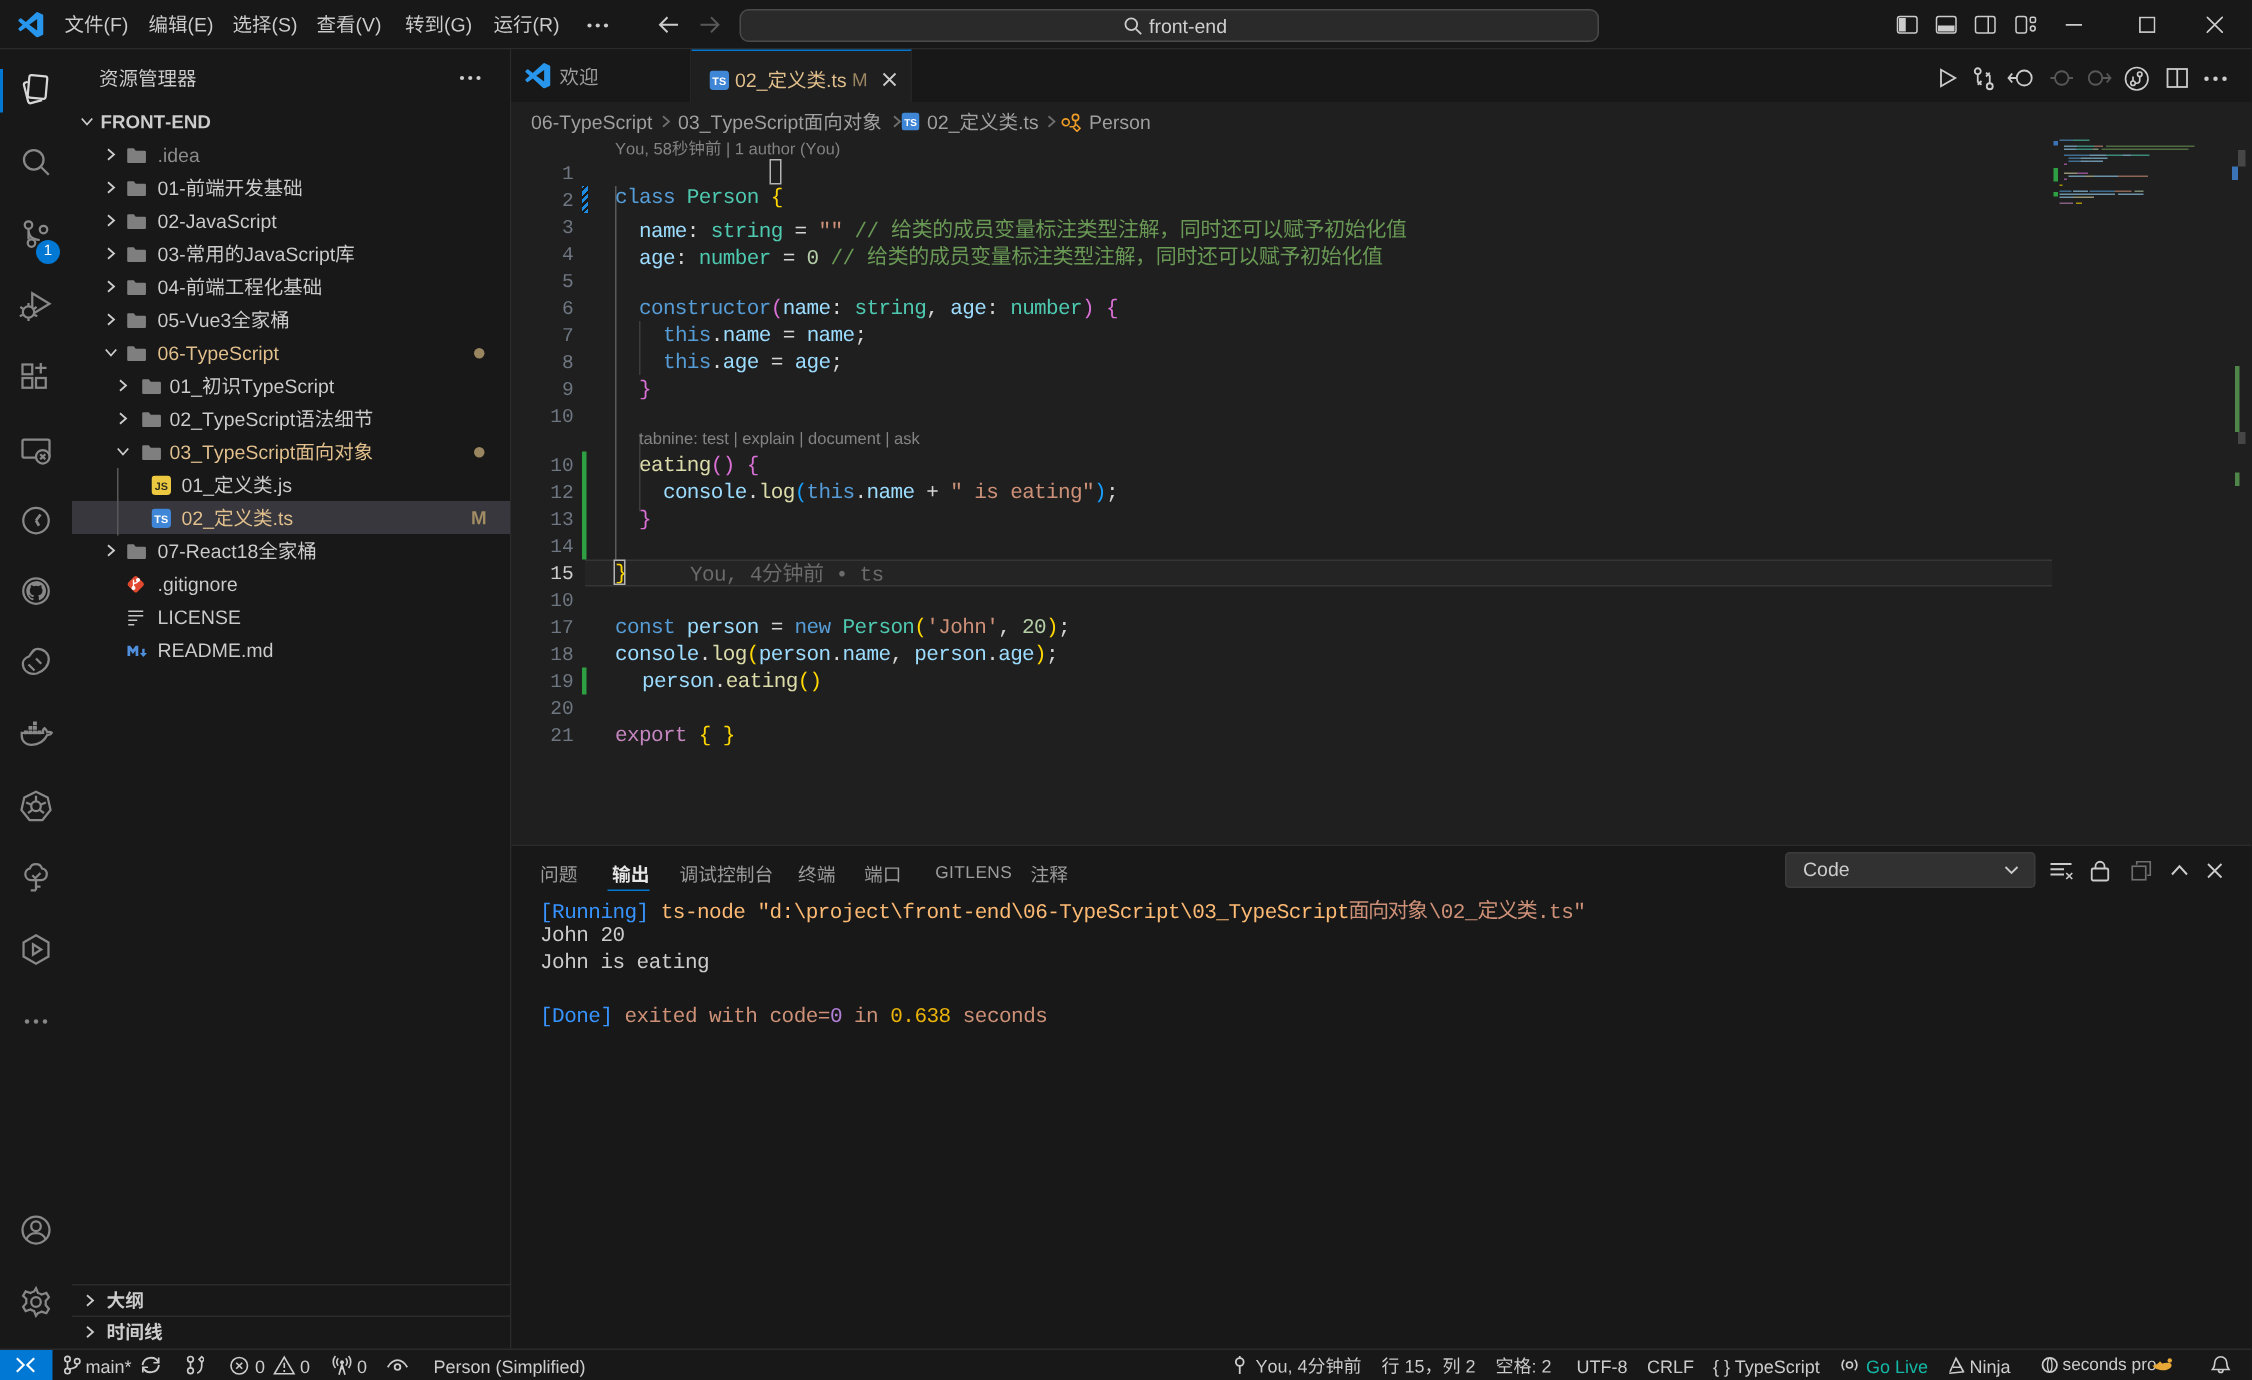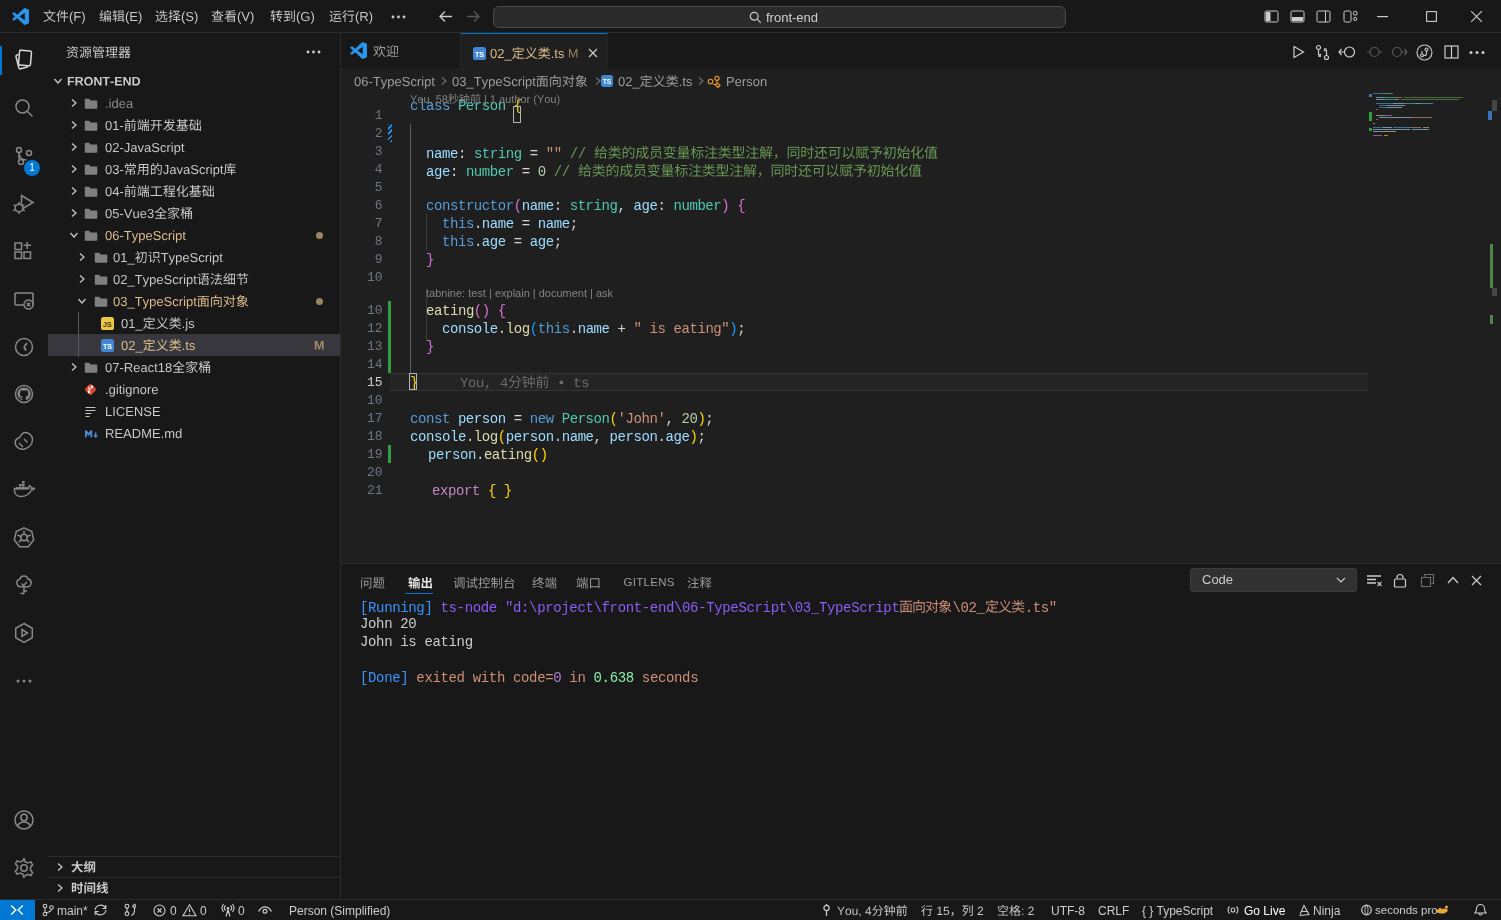--- a/index.html
+++ b/index.html
@@ -836,21 +836,21 @@
 <div class="abs" style="left:355px;top:373.4px;width:27.5px;text-align:right;font-family:'Liberation Mono',monospace;font-size:13px;color:#cccccc;line-height:19px">15</div>
 <div class="abs" style="left:355px;top:391.4px;width:27.5px;text-align:right;font-family:'Liberation Mono',monospace;font-size:13px;color:#6e7681;line-height:19px">10</div>
 <div class="abs" style="left:355px;top:409.4px;width:27.5px;text-align:right;font-family:'Liberation Mono',monospace;font-size:13px;color:#6e7681;line-height:19px">17</div>
 <div class="abs" style="left:355px;top:427.4px;width:27.5px;text-align:right;font-family:'Liberation Mono',monospace;font-size:13px;color:#6e7681;line-height:19px">18</div>
 <div class="abs" style="left:355px;top:445.4px;width:27.5px;text-align:right;font-family:'Liberation Mono',monospace;font-size:13px;color:#6e7681;line-height:19px">19</div>
 <div class="abs" style="left:355px;top:463.4px;width:27.5px;text-align:right;font-family:'Liberation Mono',monospace;font-size:13px;color:#6e7681;line-height:19px">20</div>
 <div class="abs" style="left:355px;top:481.4px;width:27.5px;text-align:right;font-family:'Liberation Mono',monospace;font-size:13px;color:#6e7681;line-height:19px">21</div>
 <div class="abs" style="left:388px;top:300.6px;width:3.3px;height:72px;background:#2ea043"></div>
 <div class="abs" style="left:388px;top:444.6px;width:3.3px;height:18px;background:#2ea043"></div>
 <div class="abs" style="left:388px;top:123.6px;width:3.5px;height:18.3px;background:repeating-linear-gradient(-45deg,#1e8ae2 0 2px,#181818 2px 3.6px)"></div>
-<div class="abs mono" style="left:410px;top:97px;line-height:18px"><span style="color:#569cd6">class </span><span style="color:#4ec9b0">Person </span><span style="color:#ffd700">{</span></div>
+<div class="abs mono" style="left:410px;top:123px;line-height:18px"><span style="color:#569cd6">class </span><span style="color:#4ec9b0">Person </span><span style="color:#ffd700">{</span></div>
 <div class="abs mono" style="left:410px;top:143px;line-height:18px"><span style="color:#d4d4d4">  </span><span style="color:#9cdcfe">name</span><span style="color:#d4d4d4">:</span><span style="color:#d4d4d4"> </span><span style="color:#4ec9b0">string</span><span style="color:#d4d4d4"> = </span><span style="color:#ce9178">""</span><span style="color:#d4d4d4"> </span><span style="color:#6a9955">// </span><svg style="display:inline-block;vertical-align:-4.3px" width="344" height="19">
       <g transform="translate(0,14.7)">
         <g fill="#6a9955" transform="scale(0.006836)">
           <use href="#g109" x="0"></use>
           <use href="#g84" x="2011.4"></use>
           <use href="#g57" x="4022.9"></use>
           <use href="#g110" x="6034.3"></use>
           <use href="#g111" x="8045.7"></use>
           <use href="#g112" x="10057.1"></use>
           <use href="#g113" x="12068.6"></use>
@@ -910,21 +910,21 @@
 <div class="abs mono" style="left:410px;top:215px;line-height:18px"><span style="color:#d4d4d4">    </span><span style="color:#569cd6">this</span><span style="color:#d4d4d4">.</span><span style="color:#9cdcfe">name</span><span style="color:#d4d4d4"> = </span><span style="color:#9cdcfe">name</span><span style="color:#d4d4d4">;</span></div>
 <div class="abs mono" style="left:410px;top:233px;line-height:18px"><span style="color:#d4d4d4">    </span><span style="color:#569cd6">this</span><span style="color:#d4d4d4">.</span><span style="color:#9cdcfe">age</span><span style="color:#d4d4d4"> = </span><span style="color:#9cdcfe">age</span><span style="color:#d4d4d4">;</span></div>
 <div class="abs mono" style="left:410px;top:251px;line-height:18px"><span style="color:#d4d4d4">  </span><span style="color:#da70d6">}</span></div>
 <div class="abs mono" style="left:410px;top:302px;line-height:18px"><span style="color:#d4d4d4">  </span><span style="color:#dcdcaa">eating</span><span style="color:#da70d6">()</span><span style="color:#d4d4d4"> </span><span style="color:#da70d6">{</span></div>
 <div class="abs mono" style="left:410px;top:320px;line-height:18px"><span style="color:#d4d4d4">    </span><span style="color:#9cdcfe">console</span><span style="color:#d4d4d4">.</span><span style="color:#dcdcaa">log</span><span style="color:#179fff">(</span><span style="color:#569cd6">this</span><span style="color:#d4d4d4">.</span><span style="color:#9cdcfe">name</span><span style="color:#d4d4d4"> + </span><span style="color:#ce9178">" is eating"</span><span style="color:#179fff">)</span><span style="color:#d4d4d4">;</span></div>
 <div class="abs mono" style="left:410px;top:338px;line-height:18px"><span style="color:#d4d4d4">  </span><span style="color:#da70d6">}</span></div>
 <div class="abs mono" style="left:410px;top:374px;line-height:18px"><span style="color:#ffd700">}</span></div>
 <div class="abs mono" style="left:410px;top:410px;line-height:18px"><span style="color:#569cd6">const </span><span style="color:#9cdcfe">person</span><span style="color:#d4d4d4"> = </span><span style="color:#569cd6">new </span><span style="color:#4ec9b0">Person</span><span style="color:#ffd700">(</span><span style="color:#ce9178">'John'</span><span style="color:#d4d4d4">,</span><span style="color:#d4d4d4"> </span><span style="color:#b5cea8">20</span><span style="color:#ffd700">)</span><span style="color:#d4d4d4">;</span></div>
 <div class="abs mono" style="left:410px;top:428px;line-height:18px"><span style="color:#9cdcfe">console</span><span style="color:#d4d4d4">.</span><span style="color:#dcdcaa">log</span><span style="color:#ffd700">(</span><span style="color:#9cdcfe">person</span><span style="color:#d4d4d4">.</span><span style="color:#9cdcfe">name</span><span style="color:#d4d4d4">,</span><span style="color:#d4d4d4"> </span><span style="color:#9cdcfe">person</span><span style="color:#d4d4d4">.</span><span style="color:#9cdcfe">age</span><span style="color:#ffd700">)</span><span style="color:#d4d4d4">;</span></div>
 <div class="abs mono" style="left:428px;top:446px;line-height:18px"><span style="color:#9cdcfe">person</span><span style="color:#d4d4d4">.</span><span style="color:#dcdcaa">eating</span><span style="color:#ffd700">()</span></div>
-<div class="abs mono" style="left:432px;top:482px;line-height:18px"><span style="color:#c586c0">export</span><span style="color:#d4d4d4"> </span><span style="color:#ffd700">{ }</span></div>
+<div class="abs mono" style="left:410px;top:482px;line-height:18px"><span style="color:#c586c0">export</span><span style="color:#d4d4d4"> </span><span style="color:#ffd700">{ }</span></div>
 <div class="abs" style="left:512.5px;top:106.1px;width:8px;height:16.5px;border:1px solid #b4b4b4"></div>
 <div class="abs" style="left:408.8px;top:373.1px;width:8px;height:16.5px;border:1px solid #b4b4b4"></div>
 <svg style="position:absolute;left:410px;top:90.7px;overflow:visible" width="153" height="17">
     <g transform="translate(0,11.9)">
       <g fill="#848484" transform="scale(0.005371)">
         <use href="#g128" x="0"></use>
         <use href="#g92" x="1366"></use>
         <use href="#g64" x="2505"></use>
         <use href="#g129" x="3644"></use>
         <use href="#g63" x="4782"></use>
@@ -1085,41 +1085,41 @@
 <svg class="abs" style="left:1420px;top:573px" width="15" height="15" fill="none" stroke="#6e6e6e" stroke-width="1.1">
     <path d="M4.5 3.5v-2h9v9h-2"></path>
     <rect x="1.5" y="4.5" width="9" height="9"></rect>
   </svg>
 <svg class="abs" style="left:1447px;top:575px" width="12" height="10" fill="none" stroke="#cccccc" stroke-width="1.3">
     <path d="m1 8 5-5.5L11 8"></path>
   </svg>
 <svg class="abs" style="left:1471px;top:575px" width="11" height="11" stroke="#cccccc" stroke-width="1.2">
     <path d="m1 1 9 9M10 1l-9 9"></path>
   </svg>
-<div class="abs mono2" style="left:360px;top:596.5px;line-height:18px"><span style="color:#3794ff">[Running]</span><span style="color:#8b5cf6"> ts-node "d:\project\front-end\06-TypeScript\03_TypeScript</span><svg style="display:inline-block;vertical-align:-4.3px" width="53" height="19">
+<div class="abs mono2" style="left:360px;top:596.5px;line-height:18px"><span style="color:#3794ff">[Running]</span><span style="color:#fdba74"> ts-node "d:\project\front-end\06-TypeScript\03_TypeScript</span><svg style="display:inline-block;vertical-align:-4.3px" width="53" height="19">
       <g transform="translate(0,14.7)">
         <g fill="#ce9178" transform="scale(0.006836)">
           <use href="#g78" x="0"></use>
           <use href="#g79" x="1909"></use>
           <use href="#g80" x="3818.1"></use>
           <use href="#g81" x="5727.1"></use>
         </g>
       </g>
     </svg><span style="color:#ce9178">\02_</span><svg style="display:inline-block;vertical-align:-4.3px" width="40" height="19">
       <g transform="translate(0,14.7)">
         <g fill="#ce9178" transform="scale(0.006836)">
           <use href="#g82" x="0"></use>
           <use href="#g83" x="1909"></use>
           <use href="#g84" x="3818.1"></use>
         </g>
       </g>
     </svg><span style="color:#ce9178">.ts"</span></div>
 <div class="abs mono2" style="left:360px;top:614.5px;line-height:18px"><span style="color:#cccccc">John 20</span></div>
 <div class="abs mono2" style="left:360px;top:632.5px;line-height:18px"><span style="color:#cccccc">John is eating</span></div>
-<div class="abs mono2" style="left:360px;top:668.5px;line-height:18px"><span style="color:#3794ff">[Done]</span><span style="color:#ce9178"> exited with </span><span style="color:#ce9178">code=</span><span style="color:#b180d7">0</span><span style="color:#ce9178"> in </span><span style="color:#86efac">0.638</span><span style="color:#ce9178"> seconds</span></div>
+<div class="abs mono2" style="left:360px;top:668.5px;line-height:18px"><span style="color:#3794ff">[Done]</span><span style="color:#ce9178"> exited with </span><span style="color:#ce9178">code=</span><span style="color:#b180d7">0</span><span style="color:#ce9178"> in </span><span style="color:#eab308">0.638</span><span style="color:#ce9178"> seconds</span></div>
 <div class="abs" style="left:0;top:900px;width:34.5px;height:20px;background:#0078d4"></div>
 <svg class="abs" style="left:10px;top:904px" width="14" height="12" fill="none" stroke="#ffffff" stroke-width="1.4">
     <path d="m1.2 1.5 4.6 4.5-4.6 4.5M12.8 1.5 8.2 6l4.6 4.5"></path>
   </svg>
 <svg class="abs" style="left:42px;top:903px" width="12" height="14" fill="none" stroke="#cccccc" stroke-width="1.1">
     <circle cx="3" cy="3" r="1.8"></circle>
     <circle cx="3" cy="11" r="1.8"></circle>
     <circle cx="9.5" cy="4.5" r="1.8"></circle>
     <path d="M3 4.8v4.4M9.5 6.3c0 2.5-3 3-6 3.5"></path>
   </svg>
@@ -1195,21 +1195,21 @@
       </g>
     </g>
   </svg>
 <div class="abs" style="left:1051px;top:903.5px;font-size:12px;color:#cccccc">UTF-8</div>
 <div class="abs" style="left:1098px;top:903.5px;font-size:12px;color:#cccccc">CRLF</div>
 <div class="abs" style="left:1142px;top:903.5px;font-size:12px;color:#cccccc">{ } TypeScript</div>
 <svg class="abs" style="left:1226px;top:903px" width="14" height="14" fill="none" stroke="#cccccc" stroke-width="1.1">
     <circle cx="7" cy="7" r="2"></circle>
     <path d="M3.5 3.5a5 5 0 0 0 0 7M10.5 3.5a5 5 0 0 1 0 7"></path>
   </svg>
-<div class="abs" style="left:1244px;top:903.5px;font-size:12px;color:#ffffff">Go Live</div>
+<div class="abs" style="left:1244px;top:903.5px;font-size:12px;color:#14b8a6">Go Live</div>
 <svg class="abs" style="left:1298px;top:903px" width="13" height="14" fill="none" stroke="#cccccc" stroke-width="1.1">
     <path d="m2 11.5 4-9 5 9M4 8.5h6"></path>
     <path d="m1.5 12.5 10-1"></path>
   </svg>
 <div class="abs" style="left:1313px;top:903.5px;font-size:12px;color:#cccccc">Ninja</div>
 <svg class="abs" style="left:1360px;top:903px" width="13" height="14" fill="none" stroke="#cccccc" stroke-width="1.2">
     <circle cx="6.5" cy="7" r="4.8"></circle>
     <path d="M6.5 2.2c2 1.5 2 8-0 9.6M6.5 2.2c-2 1.5-2 8 0 9.6" stroke-width="0.9"></path>
   </svg>
 <div class="abs" style="left:1375px;top:904px;font-size:11.5px;color:#cccccc">seconds pro</div>

